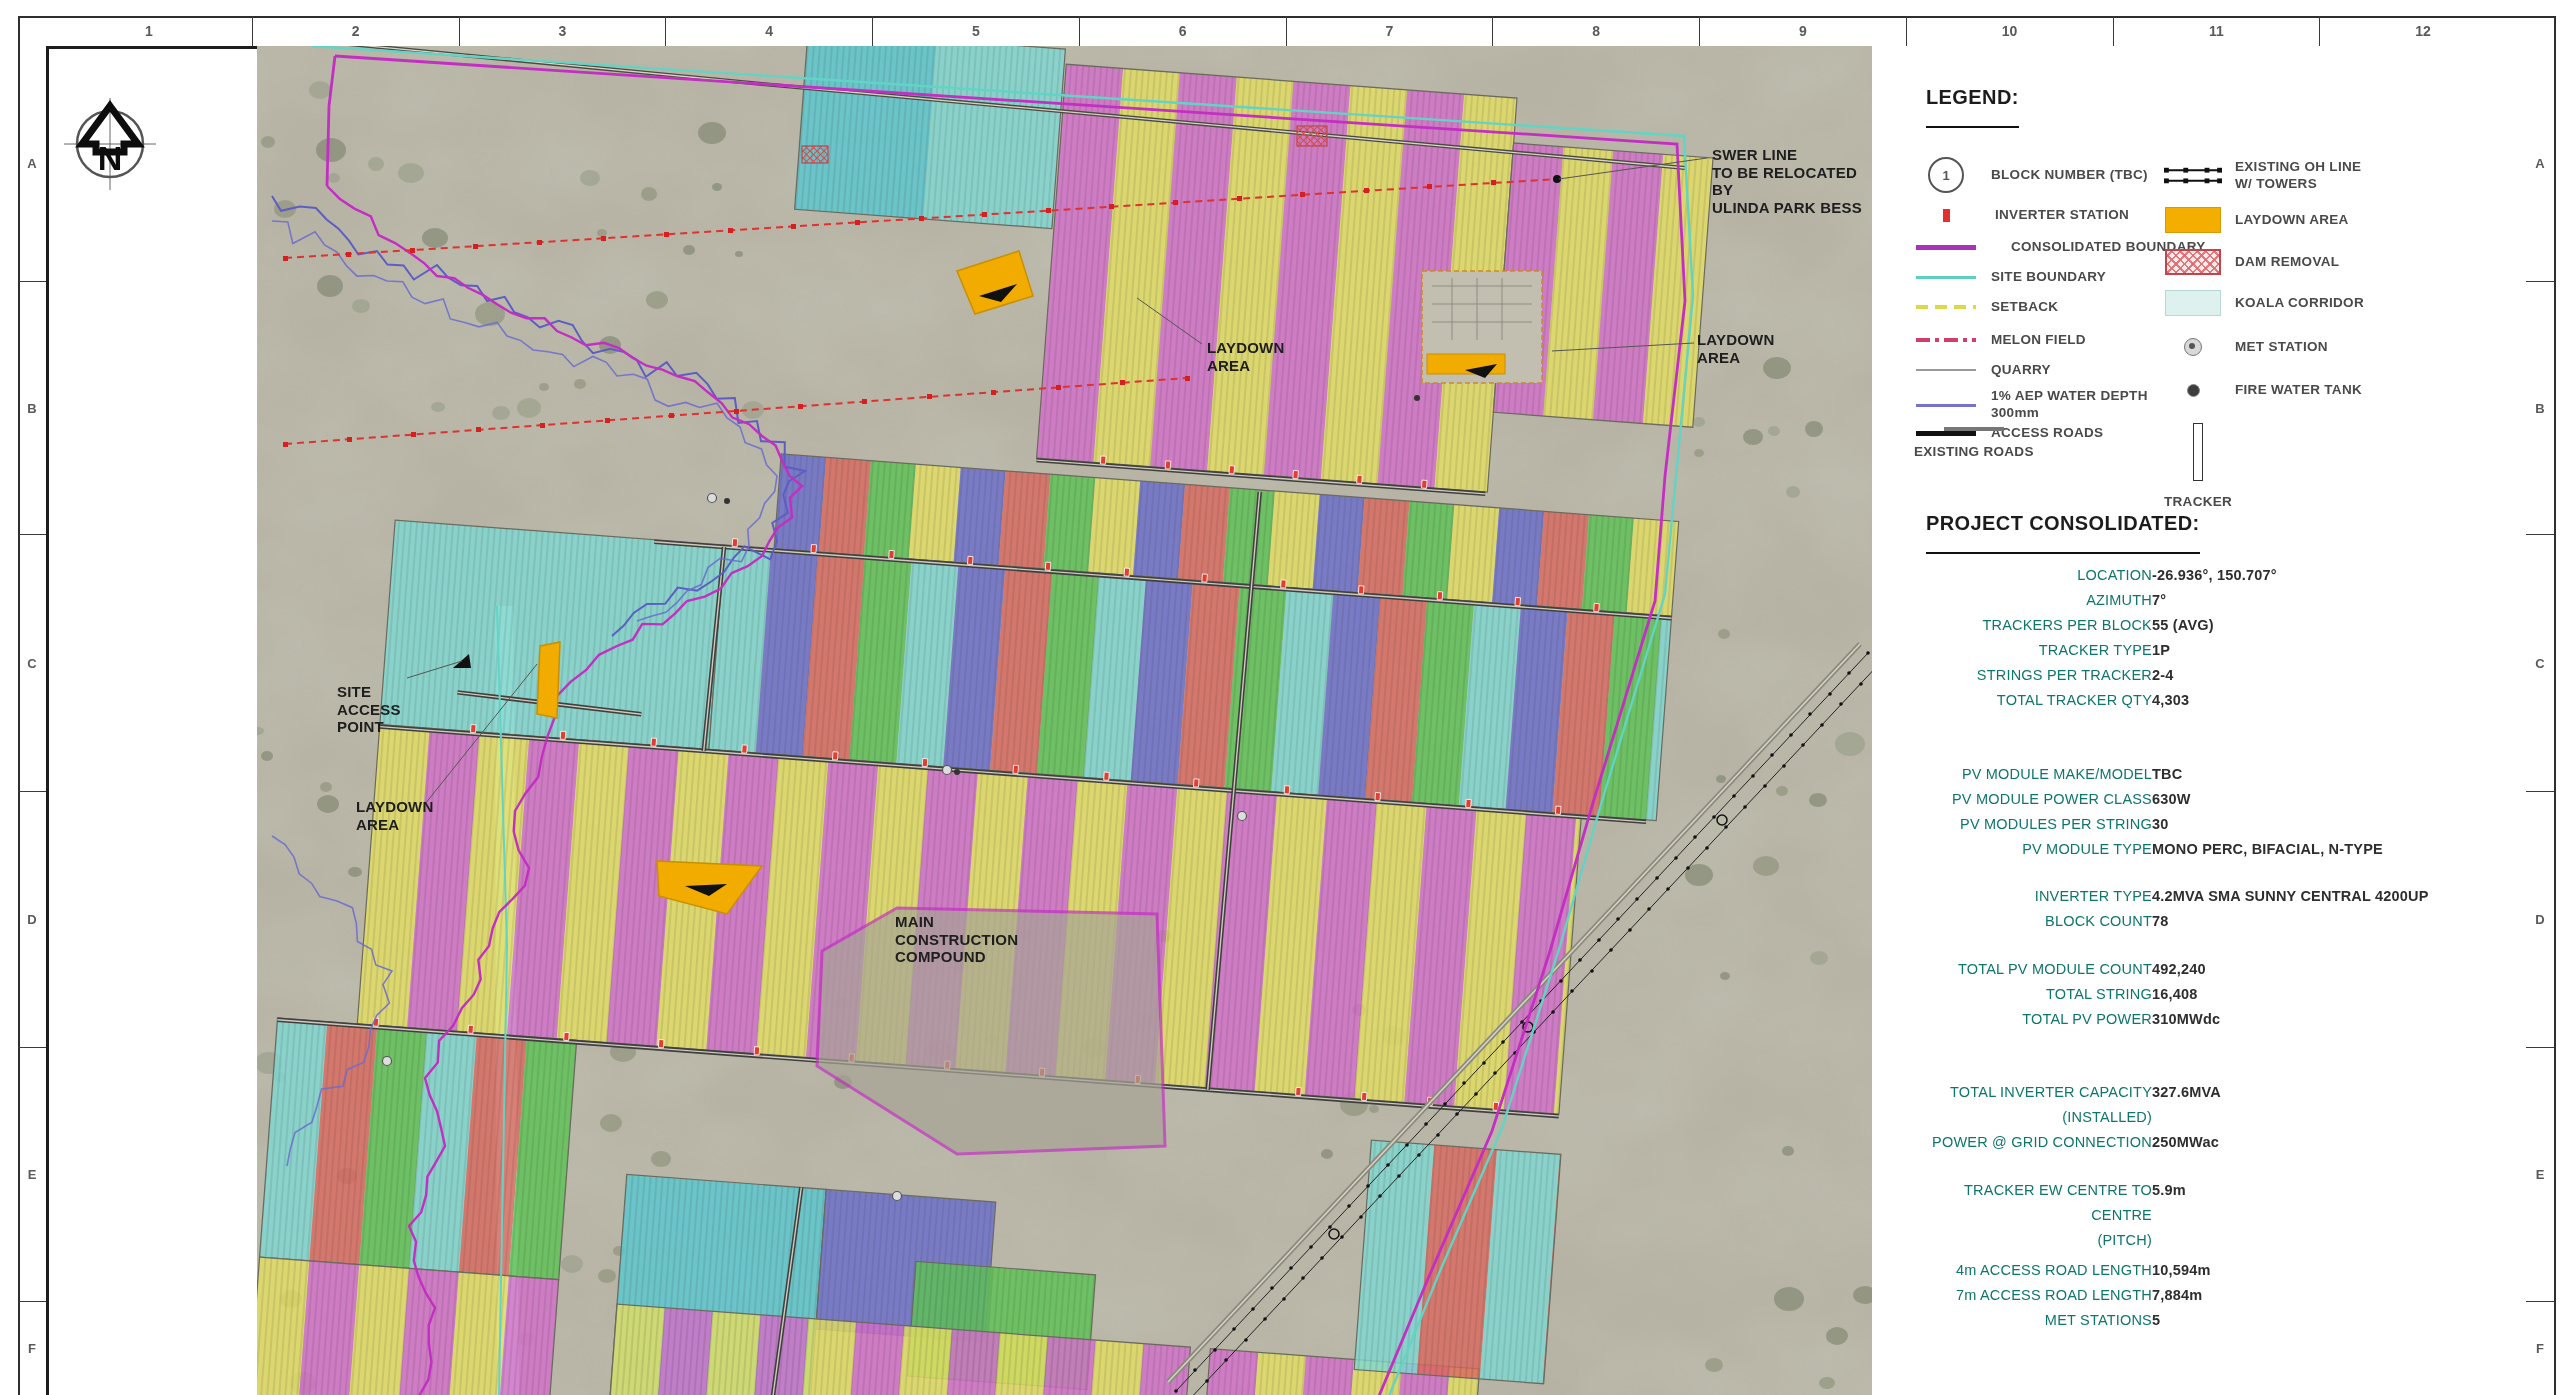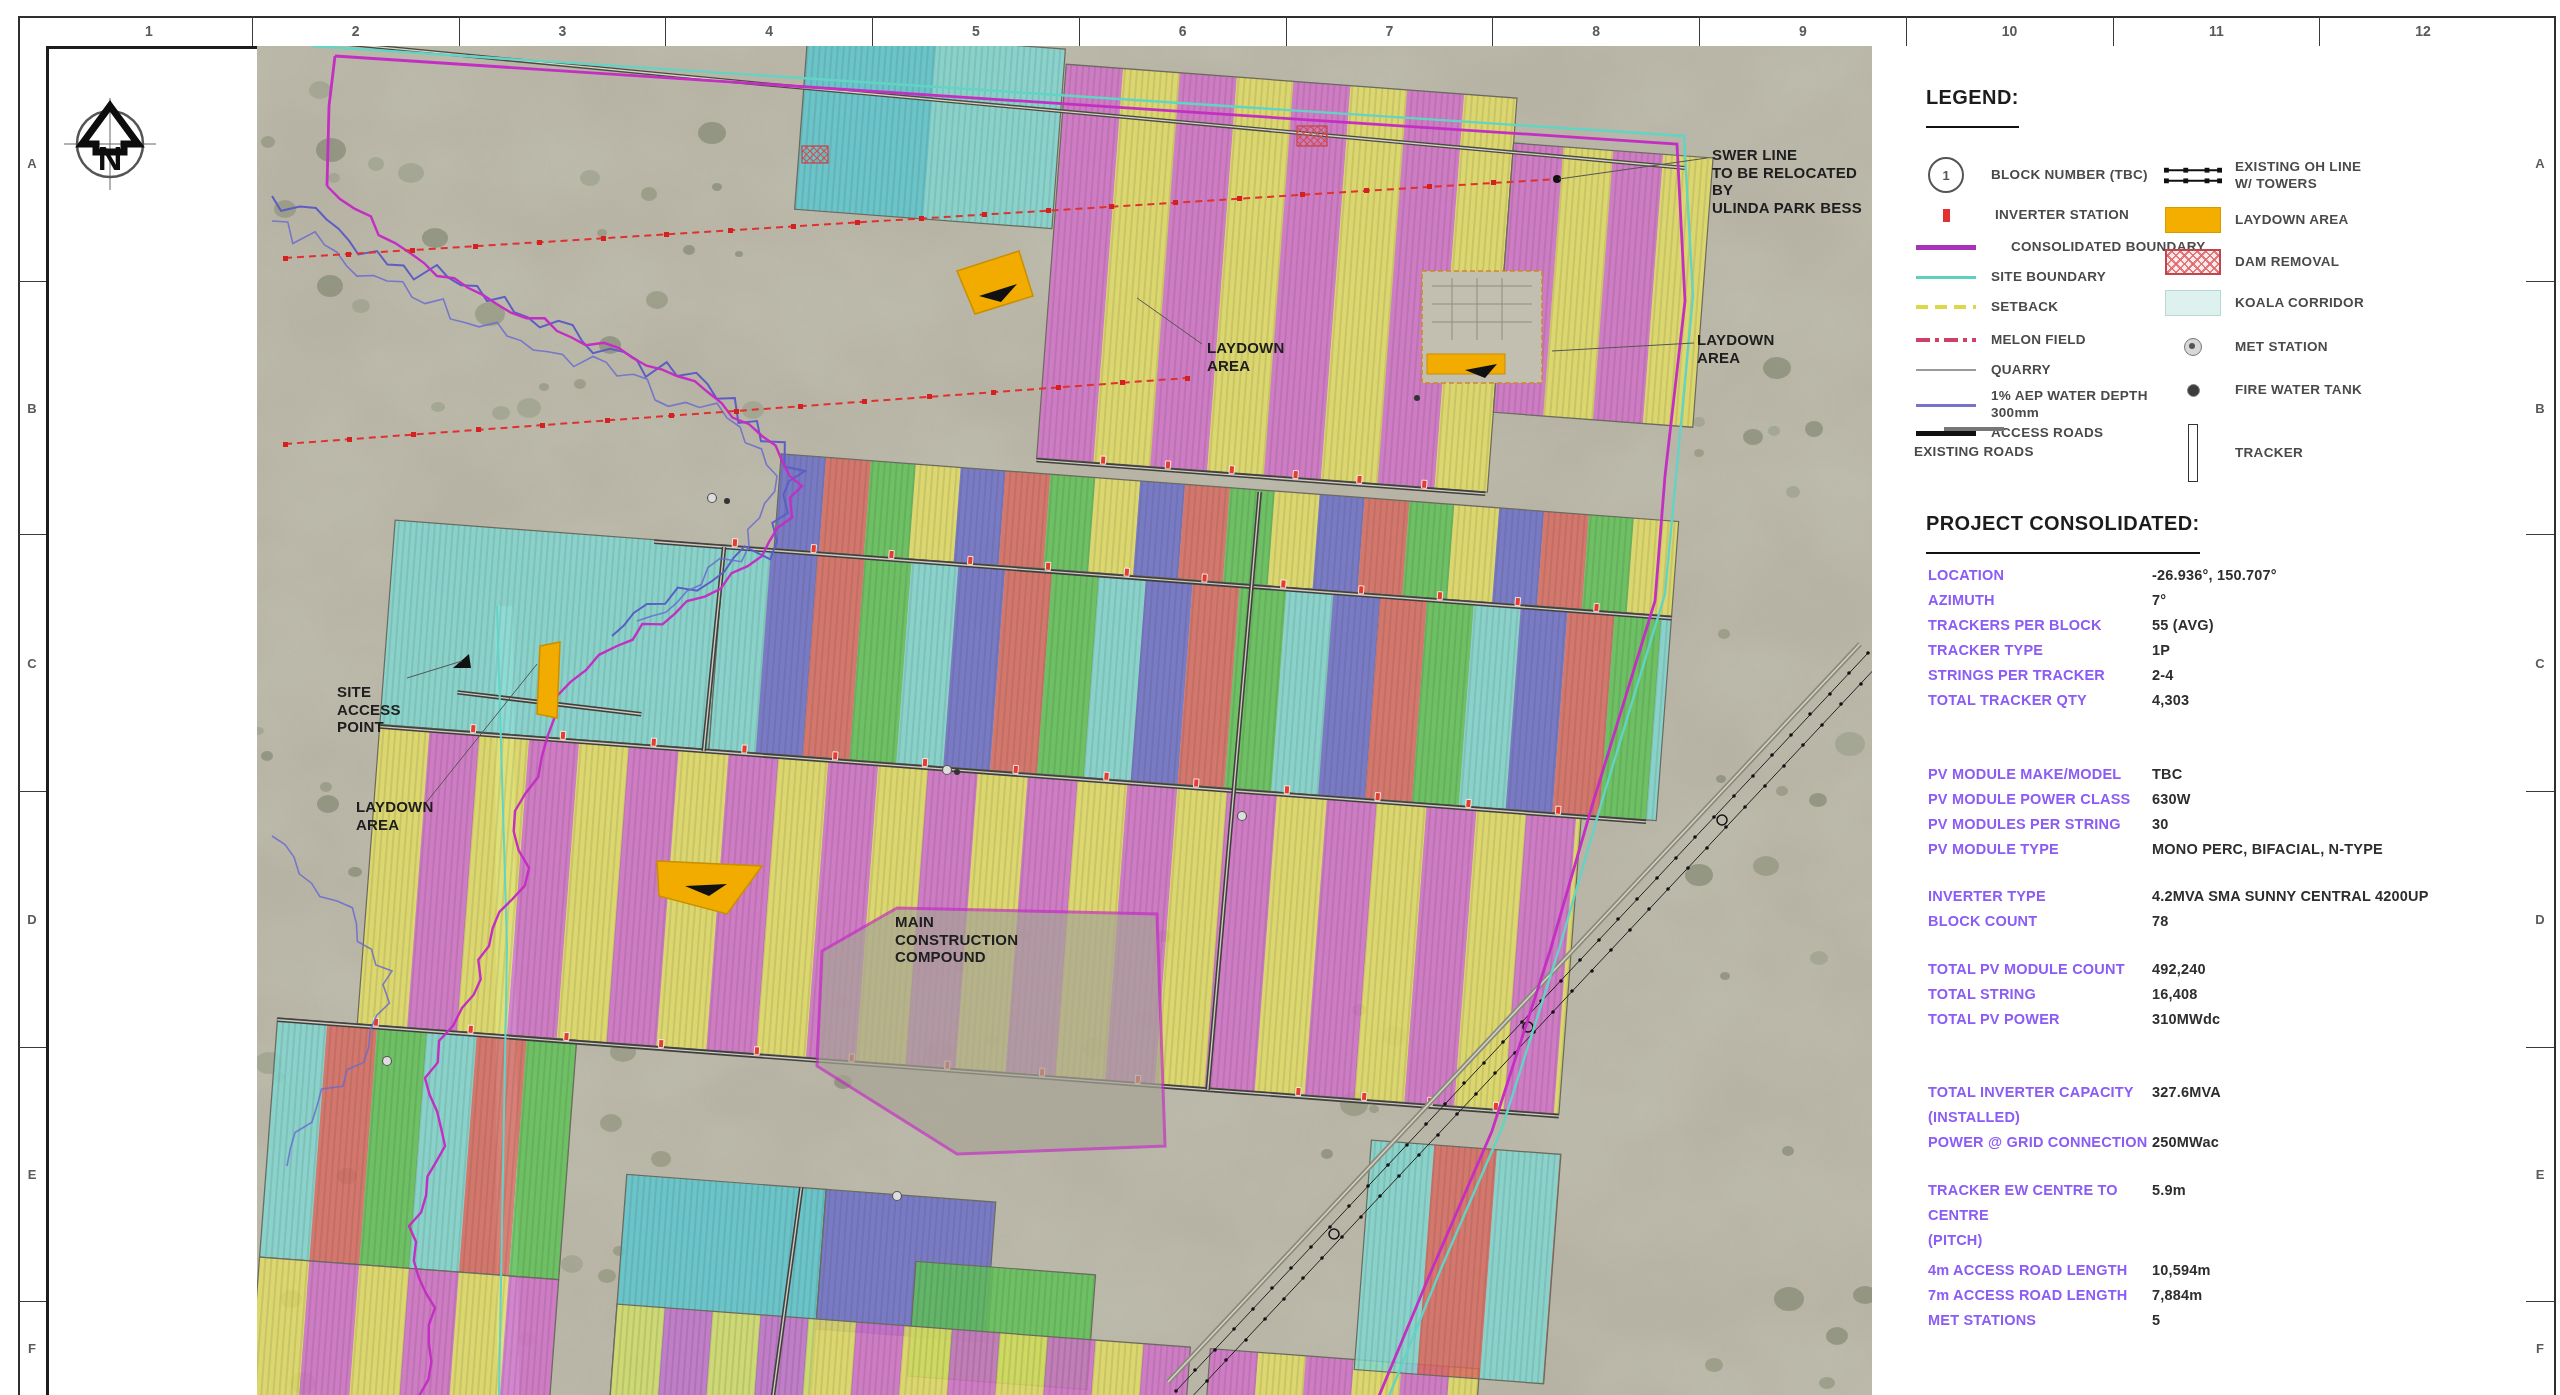--- a/index.html
+++ b/index.html
@@ -49,25 +49,25 @@
   .sw{width:56px;height:26px;box-sizing:border-box;}
   .sw-laydown{background:#f3ae00;border:1.5px solid #d89a00;}
   .sw-dam{border:2px solid #c2454d;background:
       repeating-linear-gradient(45deg,rgba(224,102,106,.85) 0 1.5px,transparent 1.5px 6px),
       repeating-linear-gradient(-45deg,rgba(224,102,106,.85) 0 1.5px,transparent 1.5px 6px),#fbeaea;}
   .sw-koala{background:#ddf2ef;border:1px solid #b9d8d3;}
   .sym-met{width:16px;height:16px;border-radius:50%;background:#d8d8d8;border:1.5px solid #777;position:relative;}
   .sym-met:after{content:"";position:absolute;left:4px;top:4px;width:6px;height:6px;border-radius:50%;background:#555;}
   .sym-fire{width:11px;height:11px;border-radius:50%;background:#3d3d3d;border:1.5px solid #888;}
   .sym-tracker{width:8px;height:56px;border:1.5px solid #333;background:#fff;}
-  .legend-row.tall{height:60px;}
+  .legend-row.tall{height:60px;flex-direction:column;}
   
   .info-group{position:absolute;left:56px;width:570px;}
   .info-row{display:flex;align-items:flex-start;line-height:25px;}
-  .info-key{width:224px;flex:none;font-size:14.5px;font-weight:700;color:#8b5cf6;letter-spacing:.2px;white-space:pre-line;}
+  .info-key{width:224px;flex:none;font-size:14.5px;font-weight:400;color:#0f766e;letter-spacing:.2px;white-space:pre-line;text-align:right;}
   .info-val{font-size:14.5px;font-weight:700;color:#2e2e2e;letter-spacing:.2px;}
 </style>
 </head>
 <body>
 
 <div class="outer-border"></div>
 <div class="band-top" id="band-top">
     <div class="cell">1</div>
     <div class="cell">2</div>
     <div class="cell">3</div>

